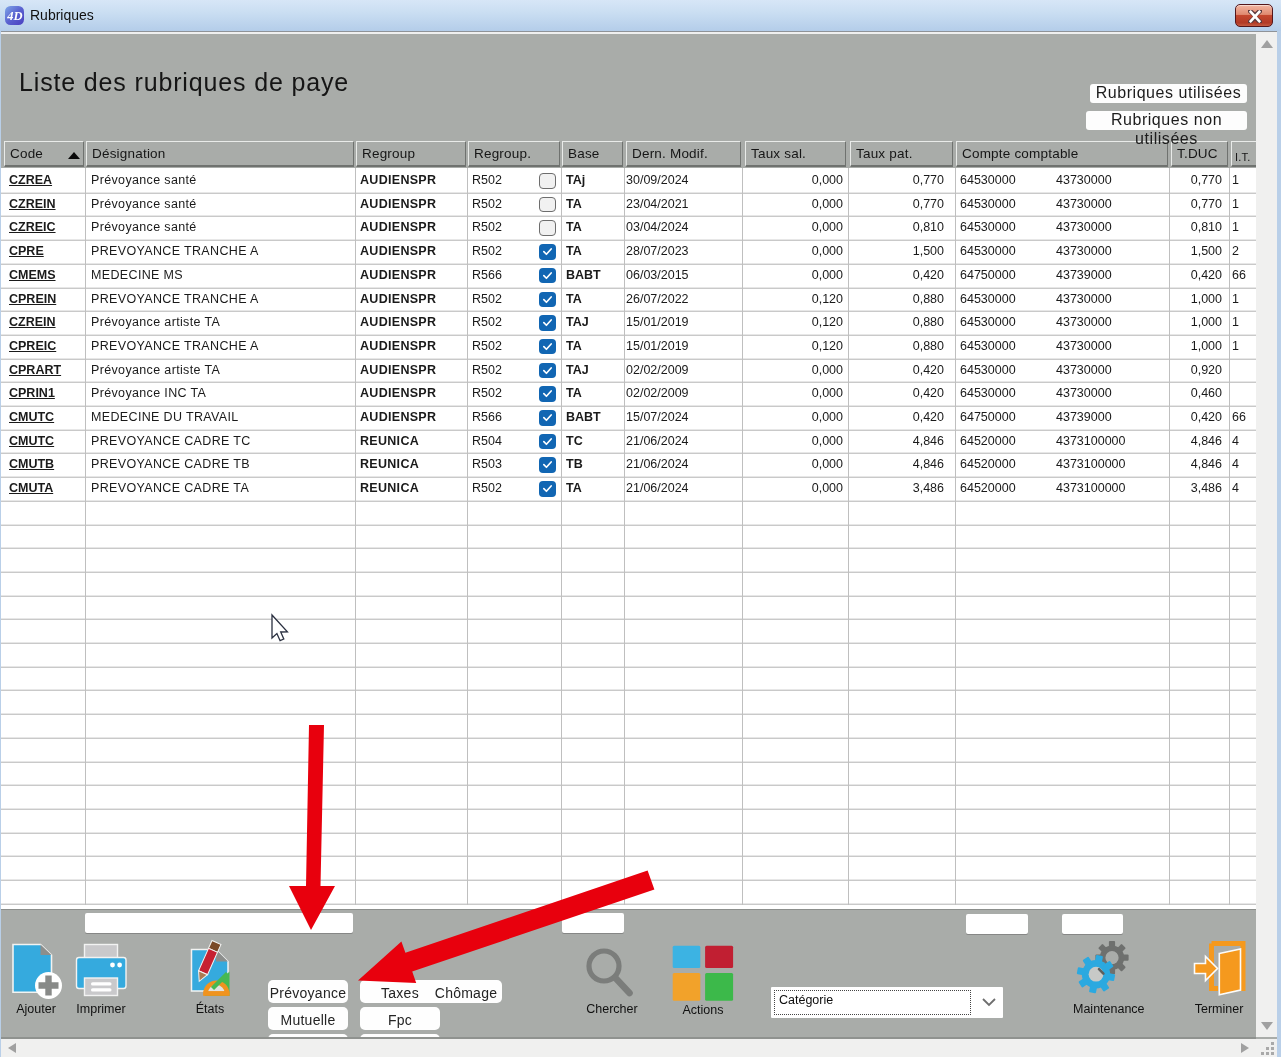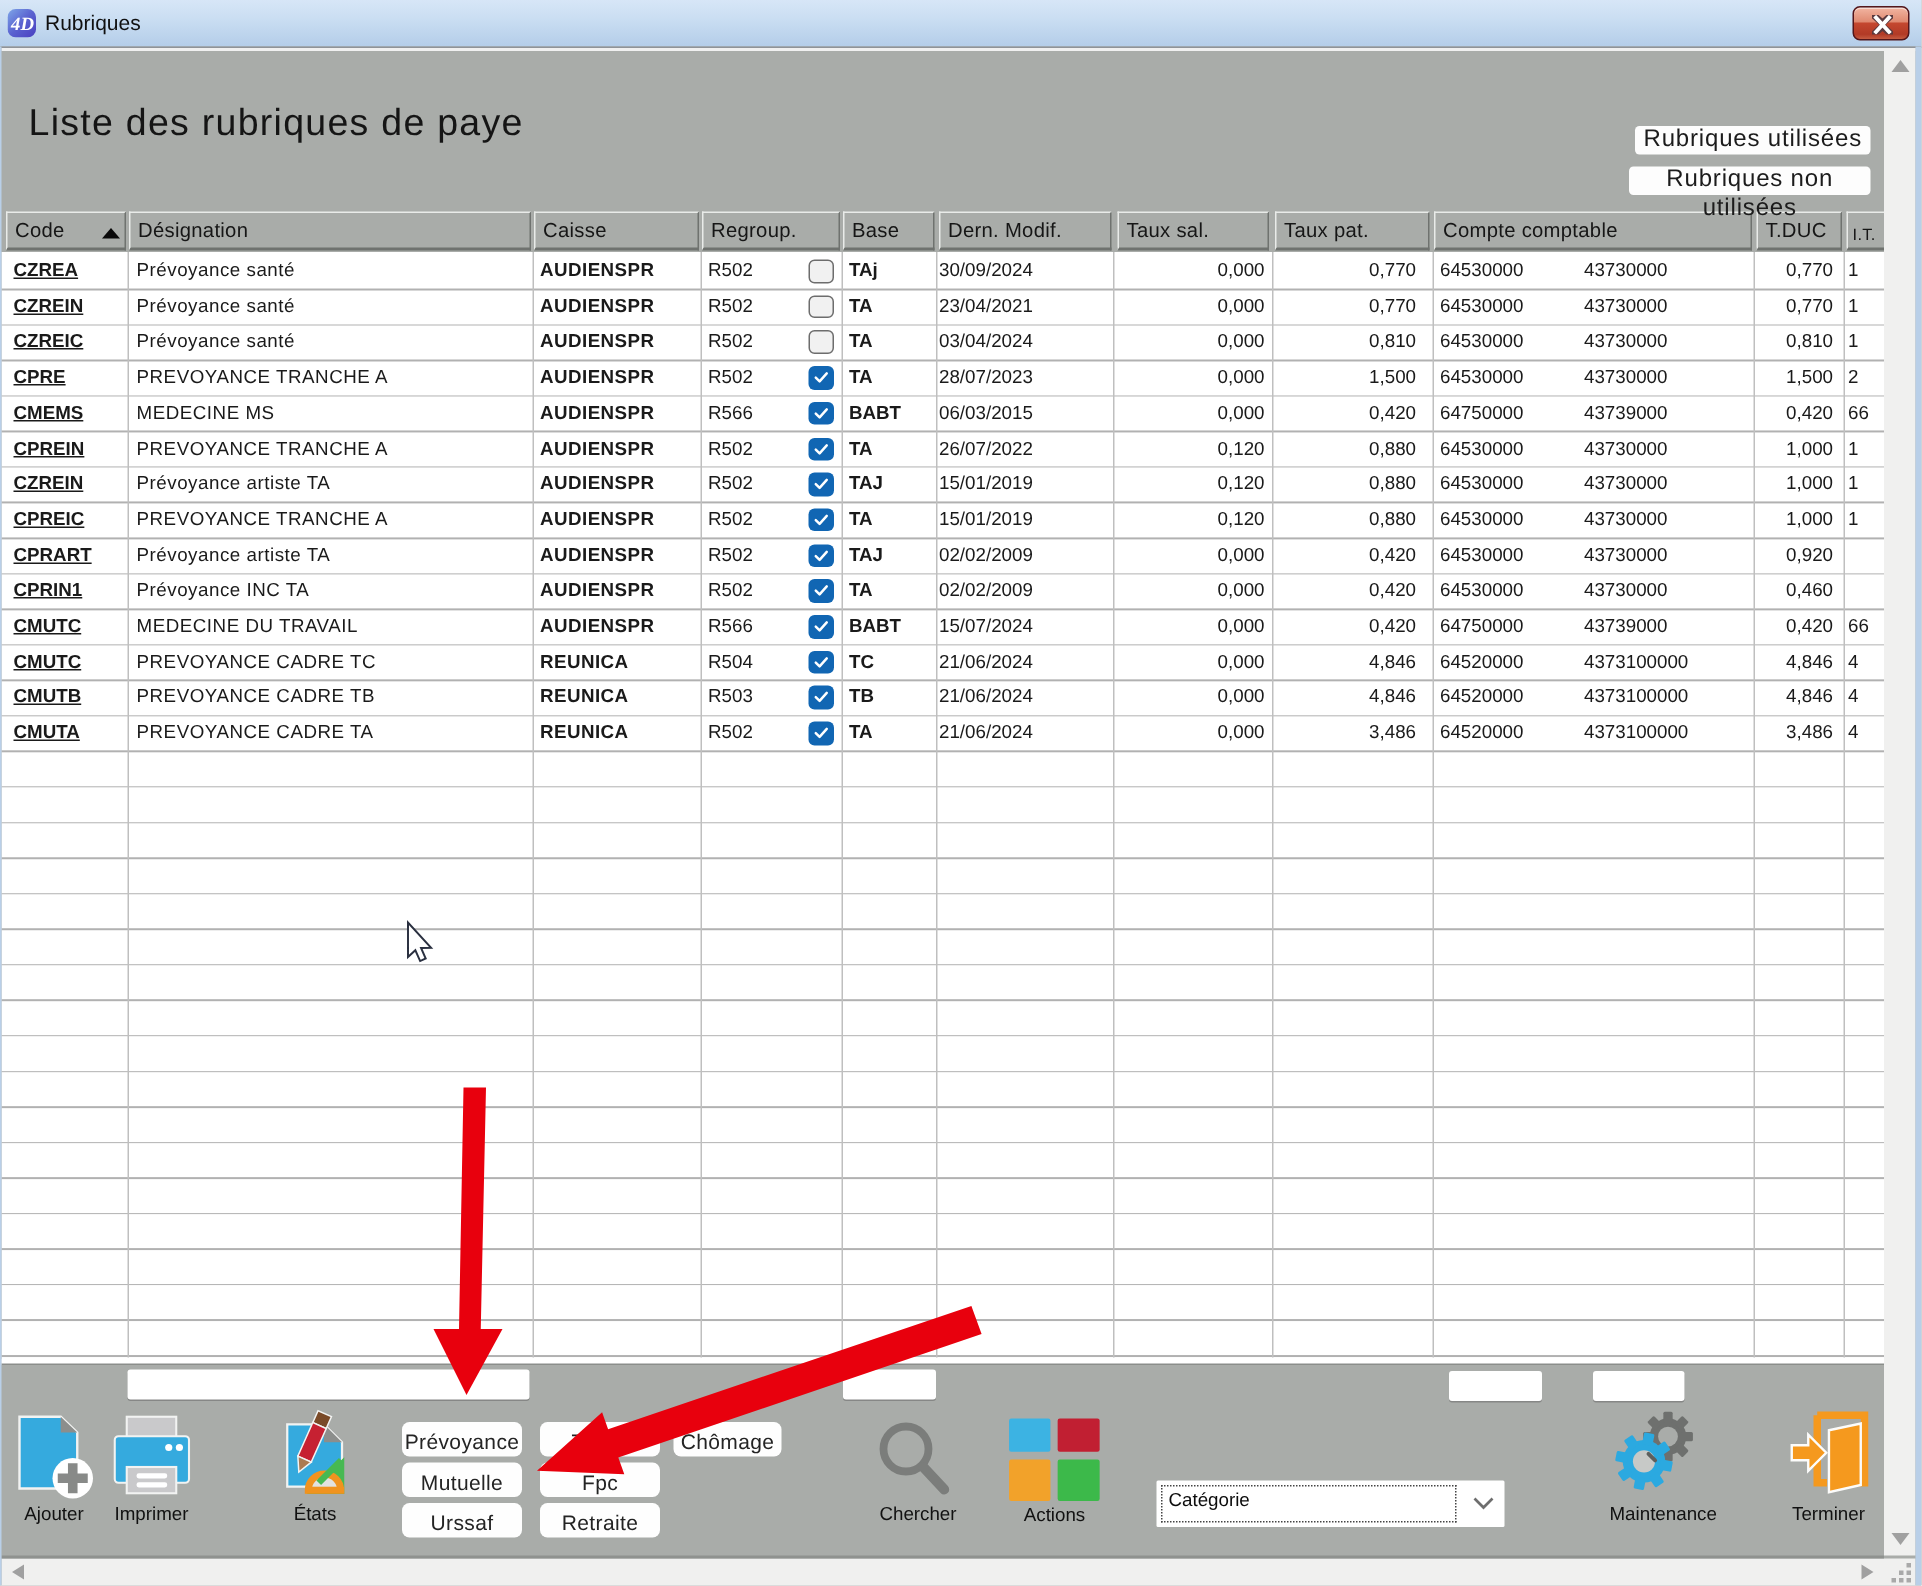--- a/index.html
+++ b/index.html
@@ -63,21 +63,21 @@
 .unc { background:#f1f1f1; border:1.6px solid #6d6d6d; }
 .chk { background:#1166b3; }
 .chk svg { position:absolute; left:3px; top:2px; }
 
 
 .fin { position:absolute; background:#fff; border-radius:2px; box-shadow:0 1px 0 rgba(90,90,90,.45); z-index:6; }
 
 
 .lbl { position:absolute; font-size:12.5px; color:#111; text-align:center; white-space:nowrap; }
 .wbtn { position:absolute; background:#fefefe; border-radius:5px; text-align:center; font-size:14px;
-  color:#242424; height:23px; line-height:26px; letter-spacing:.25px; z-index:6; }
+  color:#242424; height:23px; line-height:26px; letter-spacing:.25px; z-index:6;margin-top:32px; }
 #plansT { position:absolute; left:772px; top:945px; font-size:19.5px; color:#0c0c0c; letter-spacing:1.35px; }
 #combo { position:absolute; left:771px; top:987px; width:232px; height:31px; background:#fff; border-radius:1px; }
 #combo .dash { position:absolute; left:3px; top:3px; width:197px; height:25px; border:1px dotted #444; }
 #combo .ctext { position:absolute; left:8px; top:6px; font-size:12.5px; color:#0c0c0c; }
 #combo svg { position:absolute; left:210px; top:10px; }
 
 
 #vsb { position:absolute; left:1256px; top:32px; width:21px; height:1005px; background:#f0f0ef; z-index:30; }
 #hsb { position:absolute; left:1px; top:1039px; width:1276px; height:18px; background:#f0f0ef; z-index:30; }
 #panelline { position:absolute; left:1px; top:1037px; width:1255px; height:2px; background:#8f928f; z-index:31; }
@@ -115,21 +115,21 @@
   </svg>
 </div>
 
 <div id="panel"></div>
 <div id="bigtitle">Liste des rubriques de paye</div>
 <div class="topbtn" id="tb1">Rubriques utilisées</div>
 <div class="topbtn" id="tb2">Rubriques non utilisées</div>
 
 <div class="hc hl" style="left:4px;width:80px">Code<span class="sortup"></span></div>
 <div class="hc hl" style="left:86px;width:268px">Désignation</div>
-<div class="hc hl" style="left:356px;width:110px">Caisse</div>
+<div class="hc hl" style="left:356px;width:110px">Regroup</div>
 <div class="hc hl" style="left:468px;width:92px">Regroup.</div>
 <div class="hc hl" style="left:562px;width:61px">Base</div>
 <div class="hc hl" style="left:626px;width:115px">Dern. Modif.</div>
 <div class="hc hl" style="left:745px;width:101px">Taux sal.</div>
 <div class="hc hl" style="left:850px;width:103px">Taux pat.</div>
 <div class="hc hl" style="left:956px;width:212px">Compte comptable</div>
 <div class="hc hl" style="left:1171px;width:57px">T.DUC</div>
 <div class="hc hit" style="left:1231px;width:26px">I.T.</div>
 
 <div id="tbody">
@@ -491,21 +491,21 @@
 <div class="lbl" style="left:673px;top:1003px;width:60px">Actions</div>
 <div class="lbl" style="left:1073px;top:1002px;width:60px">Maintenance</div>
 <div class="lbl" style="left:1189px;top:1002px;width:60px">Terminer</div>
 
 <div class="wbtn" style="left:268px;top:948px;width:80px">Prévoyance</div>
 <div class="wbtn" style="left:268px;top:975px;width:80px">Mutuelle</div>
 <div class="wbtn" style="left:268px;top:1002px;width:80px">Urssaf</div>
 <div class="wbtn" style="left:360px;top:948px;width:80px">Taxes</div>
 <div class="wbtn" style="left:360px;top:975px;width:80px">Fpc</div>
 <div class="wbtn" style="left:360px;top:1002px;width:80px">Retraite</div>
-<div class="wbtn" style="left:449px;top:948px;width:72px">Chômage</div>
+<div class="wbtn" style="left:430px;top:948px;width:72px">Chômage</div>
 
 <div id="combo">
   <div class="dash"></div>
   <div class="ctext">Catégorie</div>
   <svg width="16" height="10" viewBox="0 0 16 10">
         <path d="M2 2 L8 8 L14 2" fill="none" stroke="#6e6e6e" stroke-width="1.8"></path>
       </svg>
 </div>
 
 <div id="vsb"></div>

